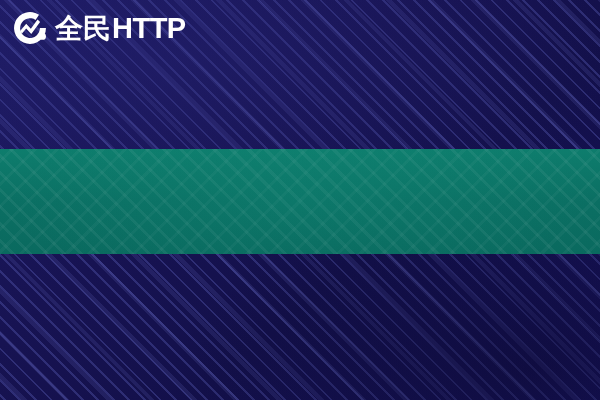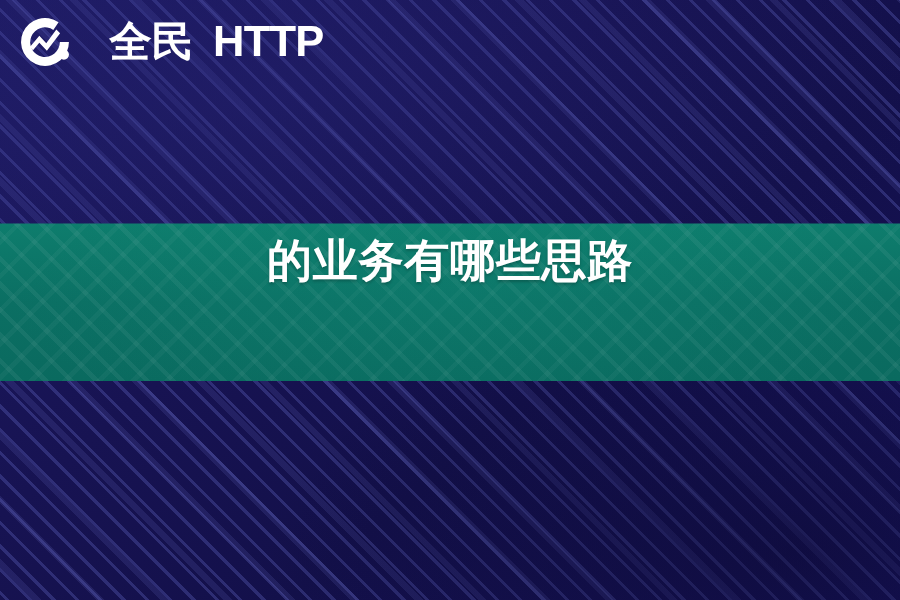--- a/index.html
+++ b/index.html
@@ -61,21 +61,21 @@
   }
 
   
   .logo {
     position: absolute;
     left: 9px;
     top: 6px;
     height: 44px;
     display: flex;
     align-items: center;
-    gap: 22px;
+    gap: 4px;
     text-align: center;
   }
   .logo-mark {
     width: 42px;
     height: 42px;
     flex: 0 0 42px;
     display: block;
   }
   .logo-text {
     display: flex;
@@ -87,21 +87,21 @@
     font-size: 28px;
     font-weight: bold;
     letter-spacing: 0px;
     line-height: 1;
   }
   .logo-en {
     font-size: 29px;
     font-weight: bold;
     letter-spacing: -0.5px;
     line-height: 1;
-    margin-left: 13px;
+    margin-left: 1px;
   }
 
   
   .band {
     position: absolute;
     left: 0;
     right: 0;
     top: 149px;
     height: 105px;
     overflow: hidden;
@@ -179,16 +179,15 @@
     </span>
   </div>
 
   <div class="band">
     <div class="band-stripes"></div>
     <div class="band-stripes-b"></div>
     <div class="band-shade"></div>
   </div>
 
   <div class="headline">
-    <span class="headline-line">的业务有哪些思路</span>
   </div>
 
 </div>
 
 </body></html>

